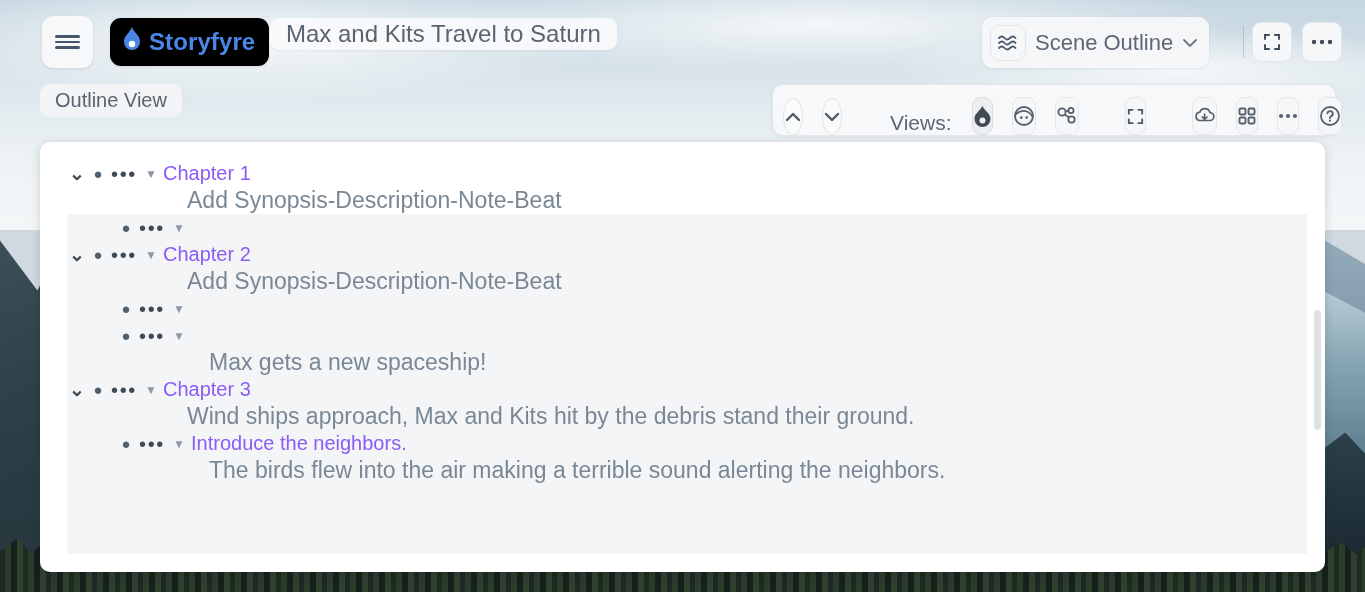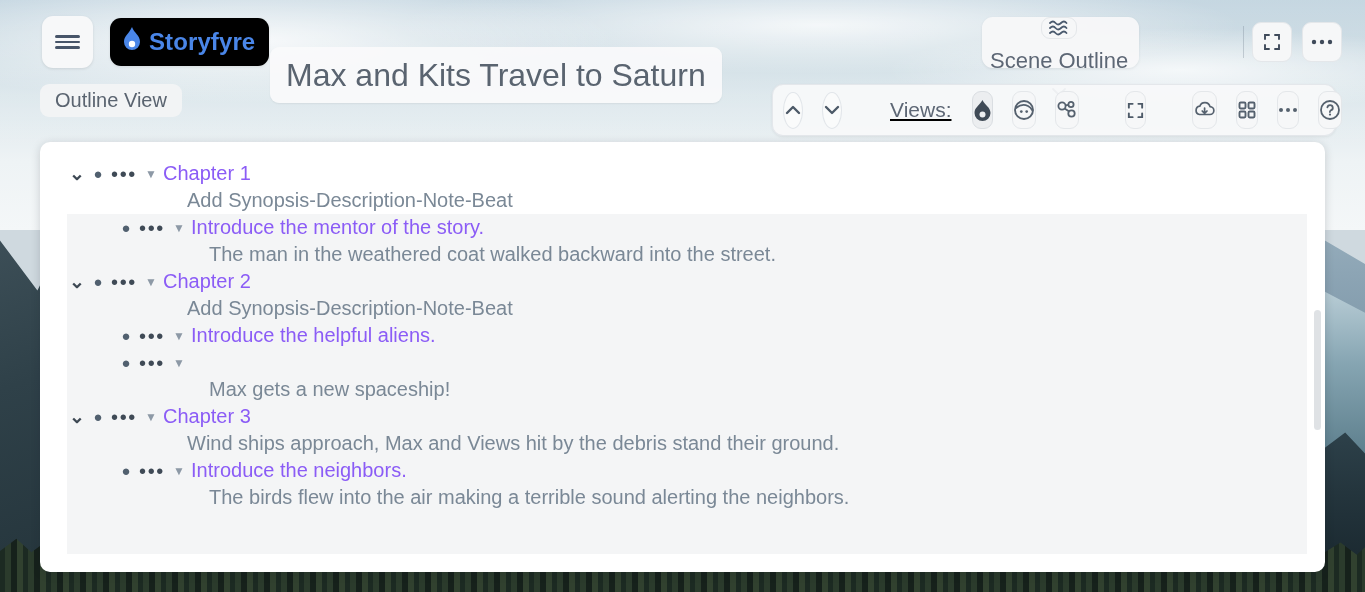--- a/index.html
+++ b/index.html
@@ -94,63 +94,60 @@
   #brand {
     position: absolute; left: 110px; top: 18px; height: 48px;
     padding: 0 14px 0 12px;
     background: #000000; border-radius: 11px;
     display: flex; align-items: center; gap: 7px;
     box-shadow: 0 1px 3px rgba(0,0,0,.08);
   }
   #brand .name { color: #4a86e8; font-size: 24px; font-weight: 700; letter-spacing: .1px; }
 
   #doc-title {
-    position: absolute; left: 270px; top: 18px; height: 56px;
+    position: absolute; left: 270px; top: 18px; height: 32px;
     padding: 0 16px;
     background: rgba(250,250,251,.92); border-radius: 9px;
     display: flex; align-items: center;
-    color: #5a6470; font-size: 32px;
+    color: #5a6470; font-size: 24px;
     box-shadow: 0 1px 2px rgba(0,0,0,.06);
-    margin-top: 29px;
   }
 
   #outline-view-chip {
     position: absolute; left: 40px; top: 84px; height: 33px;
     padding: 0 15px;
     background: rgba(243,244,245,.92); border-radius: 9px;
     display: flex; align-items: center;
     color: #5a6470; font-size: 20px;
   }
 
   
   #scene-outline {
     position: absolute; left: 982px; top: 17px; height: 51px;
     padding: 0 11px 0 8px;
     background: rgba(247,248,249,.93); border-radius: 11px;
     display: flex; align-items: center; gap: 9px;
     box-shadow: 0 1px 3px rgba(0,0,0,.08);
-    flex-direction: column;
   }
   #scene-outline .label { color: #5d6775; font-size: 22px; }
   .sq-icon { width: 36px; height: 36px; }
 
   #topright-sep { position: absolute; left: 1243px; top: 26px; width: 1px; height: 32px; background: rgba(120,135,150,.35); }
   #expand-btn { position: absolute; left: 1252px; top: 22px; width: 40px; height: 40px; }
   #more-btn   { position: absolute; left: 1302px; top: 22px; width: 40px; height: 40px; }
 
   
   #views-bar {
     position: absolute; left: 772px; top: 84px; width: 564px; height: 52px;
     background: rgba(248,249,250,.93);
     border: 1px solid rgba(226,230,234,.9);
     border-radius: 11px;
-    display: flex; align-items: center; gap: 19px;
+    display: flex; align-items: flex-end; gap: 19px;
     padding: 0 10px;
     box-shadow: 0 1px 3px rgba(0,0,0,.07);
-    text-decoration: underline;
   }
   .round-btn {
     width: 37px; height: 37px; border-radius: 50%;
     border: 1px solid #e2e6ea; background: #fafbfb;
     display: flex; align-items: center; justify-content: center; color: #55616e;
   }
   .vsep { width: 1px; height: 26px; background: #c6cdd4; margin: 0 4px; }
   #views-label { color: #5d6775; font-size: 21px; margin: 0 2px; }
   .view-btn { width: 38px; height: 38px; }
   .view-btn.active { background: #eceef0; border-color: #dadee2; color: #3f4a56; }
@@ -167,21 +164,21 @@
     background: #f4f5f6;
   }
 
   .node { position: relative; }
   .row { display: flex; align-items: center; height: 27px; }
   .chev { width: 20px; text-align: center; color: #3d4853; font-size: 19px; font-weight: 700; line-height: 1; }
   .dot  { width: 22px; text-align: center; color: #51606f; font-size: 15px; line-height: 1; }
   .ell  { width: 30px; text-align: center; color: #3f4a56; font-size: 20px; letter-spacing: 1.6px; line-height: 1; }
   .tri  { width: 24px; text-align: center; color: #8d99a6; font-size: 12px; line-height: 1; }
   .title-text { color: #8b5cf6; font-size: 20px; white-space: nowrap; }
-  .sub-text   { color: #7a8896; font-size: 20px; white-space: nowrap; }
+  .sub-text   { color: #7a8896; font-size: 23px; white-space: nowrap; }
 
   .lvl1 > .row { padding-left: 0px; }
   .lvl1 > .sub { padding-left: 120px; }
   .lvl2 > .row { padding-left: 48px; }
   .lvl2 > .sub { padding-left: 142px; }
   .sub { height: 27px; display: flex; align-items: center; }
 
   .highlight { background: #ffffff; }
 
   #scroll-track {
@@ -368,44 +365,39 @@
         </div>
         <div class="sub">
           <span class="sub-text">Add Synopsis-Description-Note-Beat</span>
         </div>
       </div>
       <div class="node lvl2">
         <div class="row">
           <span class="dot">●</span>
           <span class="ell">•••</span>
           <span class="tri">▼</span>
-          <span class="title-text">Introduce the mentor of the story.</span>
-        </div>
-        <div class="sub">
-          <span class="sub-text">The man in the weathered coat walked backward into the street.</span>
         </div>
       </div>
       <div class="node lvl1">
         <div class="row">
           <span class="chev">⌄</span>
           <span class="dot">●</span>
           <span class="ell">•••</span>
           <span class="tri">▼</span>
           <span class="title-text">Chapter 2</span>
         </div>
         <div class="sub">
           <span class="sub-text">Add Synopsis-Description-Note-Beat</span>
         </div>
       </div>
       <div class="node lvl2">
         <div class="row">
           <span class="dot">●</span>
           <span class="ell">•••</span>
           <span class="tri">▼</span>
-          <span class="title-text">Introduce the helpful aliens.</span>
         </div>
       </div>
       <div class="node lvl2">
         <div class="row">
           <span class="dot">●</span>
           <span class="ell">•••</span>
           <span class="tri">▼</span>
         </div>
         <div class="sub">
           <span class="sub-text">Max gets a new spaceship!</span>
@@ -413,21 +405,21 @@
       </div>
       <div class="node lvl1">
         <div class="row">
           <span class="chev">⌄</span>
           <span class="dot">●</span>
           <span class="ell">•••</span>
           <span class="tri">▼</span>
           <span class="title-text">Chapter 3</span>
         </div>
         <div class="sub">
-          <span class="sub-text">Wind ships approach, Max and Views hit by the debris stand their ground.</span>
+          <span class="sub-text">Wind ships approach, Max and Kits hit by the debris stand their ground.</span>
         </div>
       </div>
       <div class="node lvl2">
         <div class="row">
           <span class="dot">●</span>
           <span class="ell">•••</span>
           <span class="tri">▼</span>
           <span class="title-text">Introduce the neighbors.</span>
         </div>
         <div class="sub">

